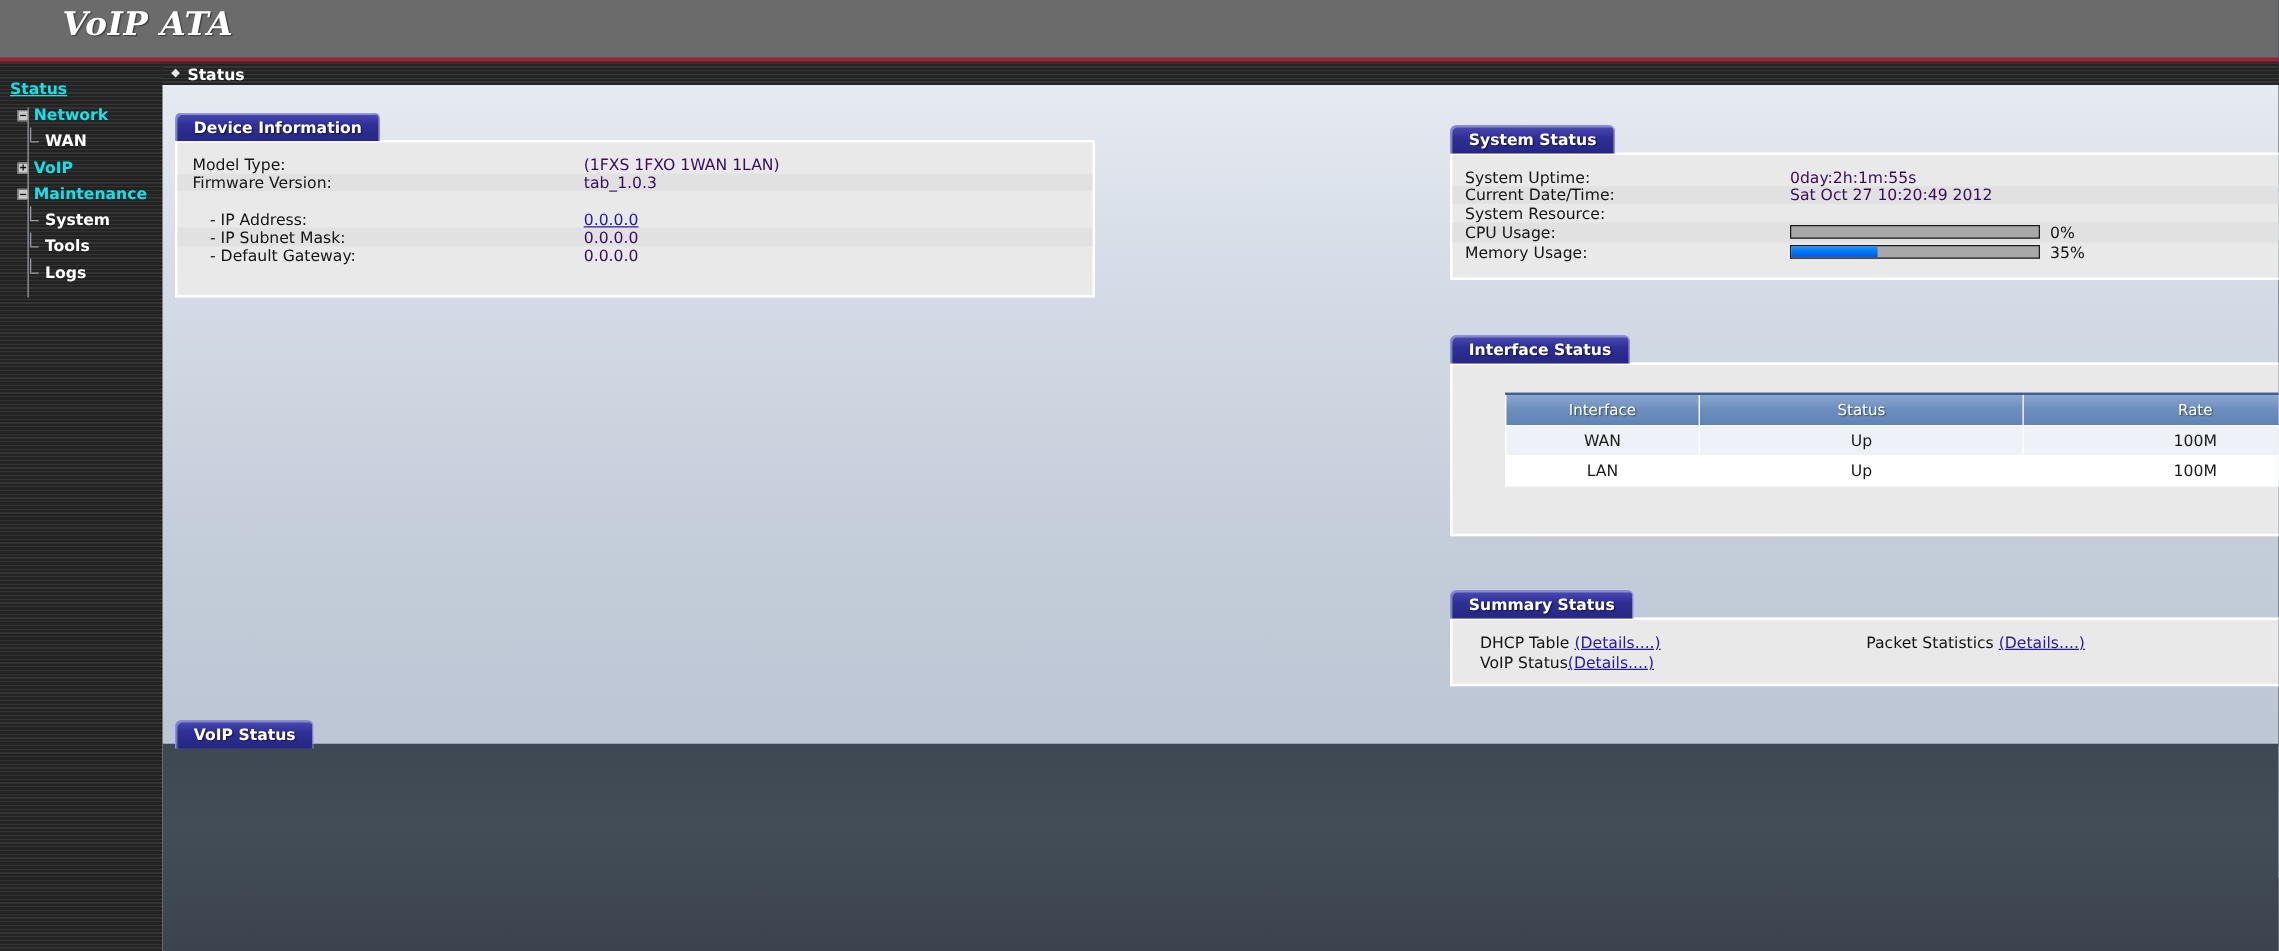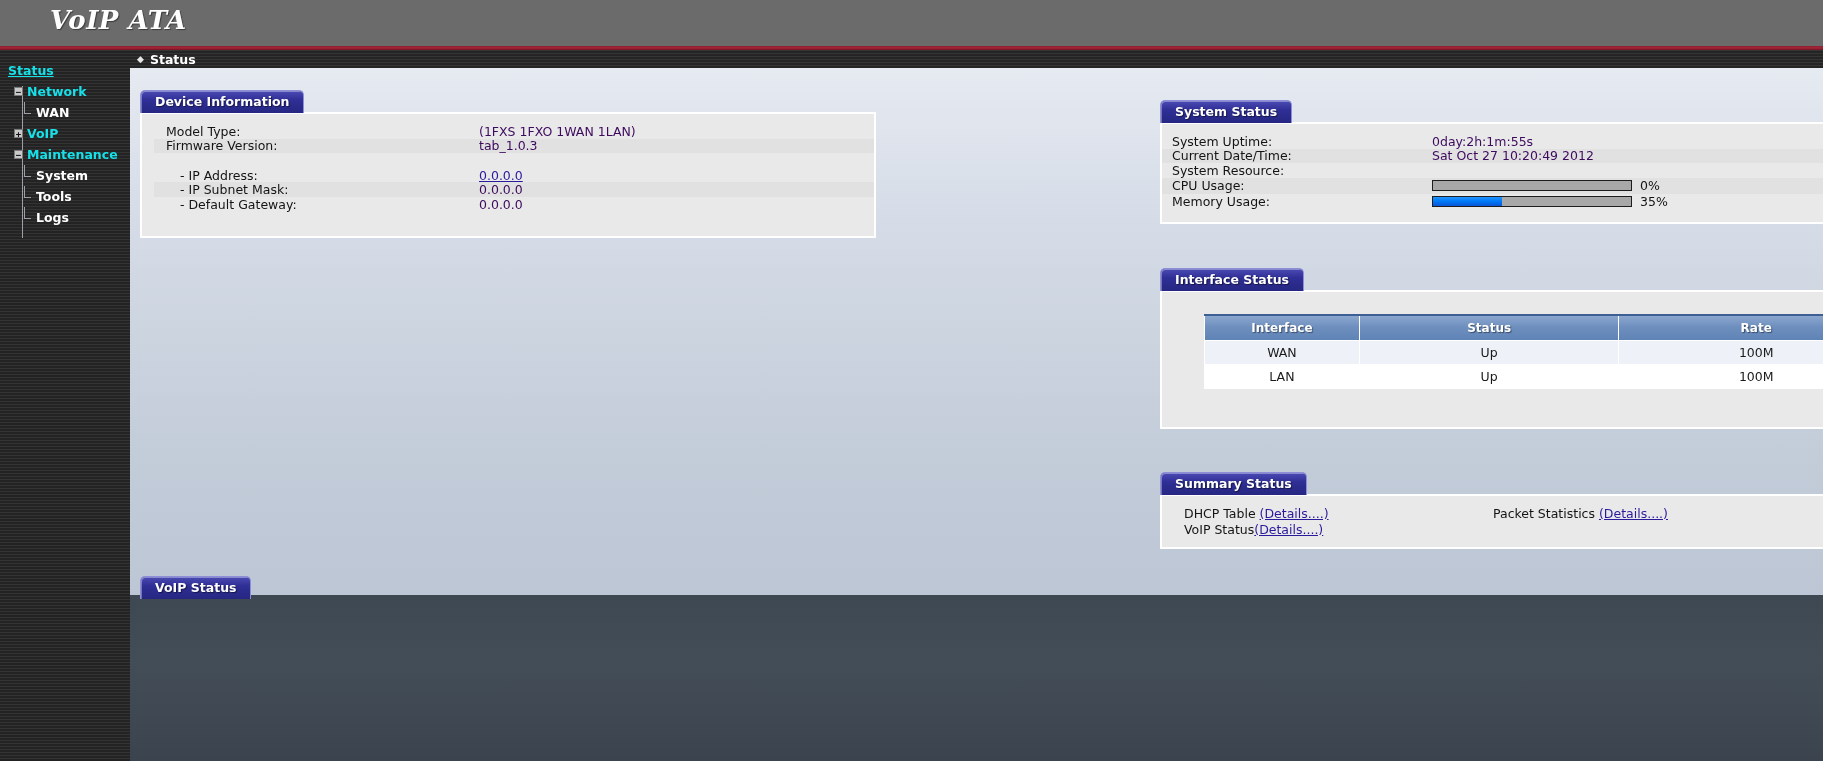--- a/index.html
+++ b/index.html
@@ -234,21 +234,21 @@
 
   
   table.dtbl {
     border-collapse: collapse;
     background: #ffffff;
   }
   table.dtbl th {
     background: linear-gradient(to bottom, #8ba7ce 0%, #6e8fbe 45%, #5f83b6 100%);
     color: #ffffff;
     font-size: 12px;
-    font-weight: bold;
+    font-weight: normal;
     text-shadow: 1px 1px 1px rgba(0,0,0,0.45);
     padding: 5px 4px;
     border: 1px solid #ffffff;
     border-top: 2px solid #3d5f94;
     text-align: center;
   }
   table.dtbl td {
     font-size: 12.5px;
     color: #1a1a1a;
     text-align: center;
@@ -335,21 +335,21 @@
     <div class="crumbbar">
       <span class="crumb-dot">◆</span>
       <span class="crumb-text">Status</span>
     </div>
 
     <div class="page">
       <div class="page-inner">
 
         <div class="panel" style="left:10px; top:22px; width:736px;">
           <div class="tab">Device Information</div>
-          <div class="panel-body" style="padding:10px 0 10px 12px;">
+          <div class="panel-body" style="padding:10px 0 10px 0;">
 
             <div class="dev-row">
               <span class="dev-label">Model Type:</span>
               <span class="dev-val">(1FXS 1FXO 1WAN 1LAN)</span>
             </div>
             <div class="dev-row alt">
               <span class="dev-label">Firmware Version:</span>
               <span class="dev-val">tab_1.0.3</span>
             </div>
 

